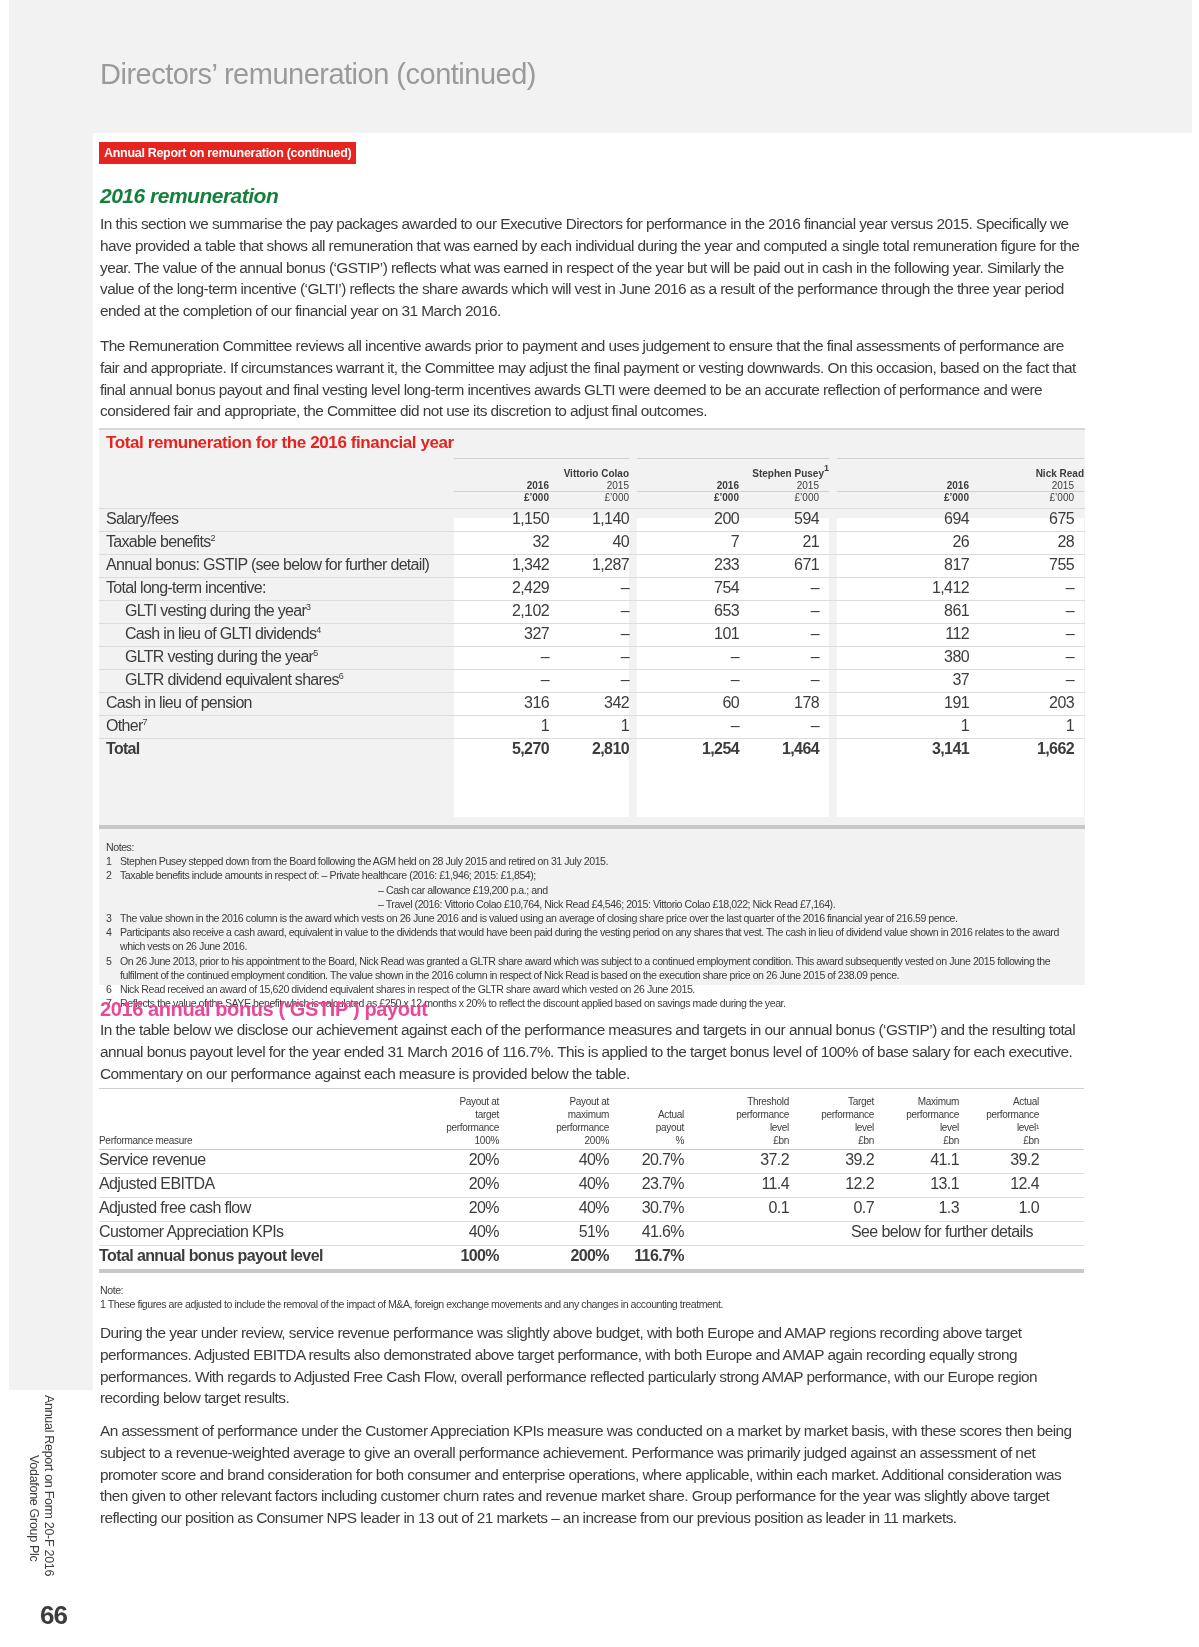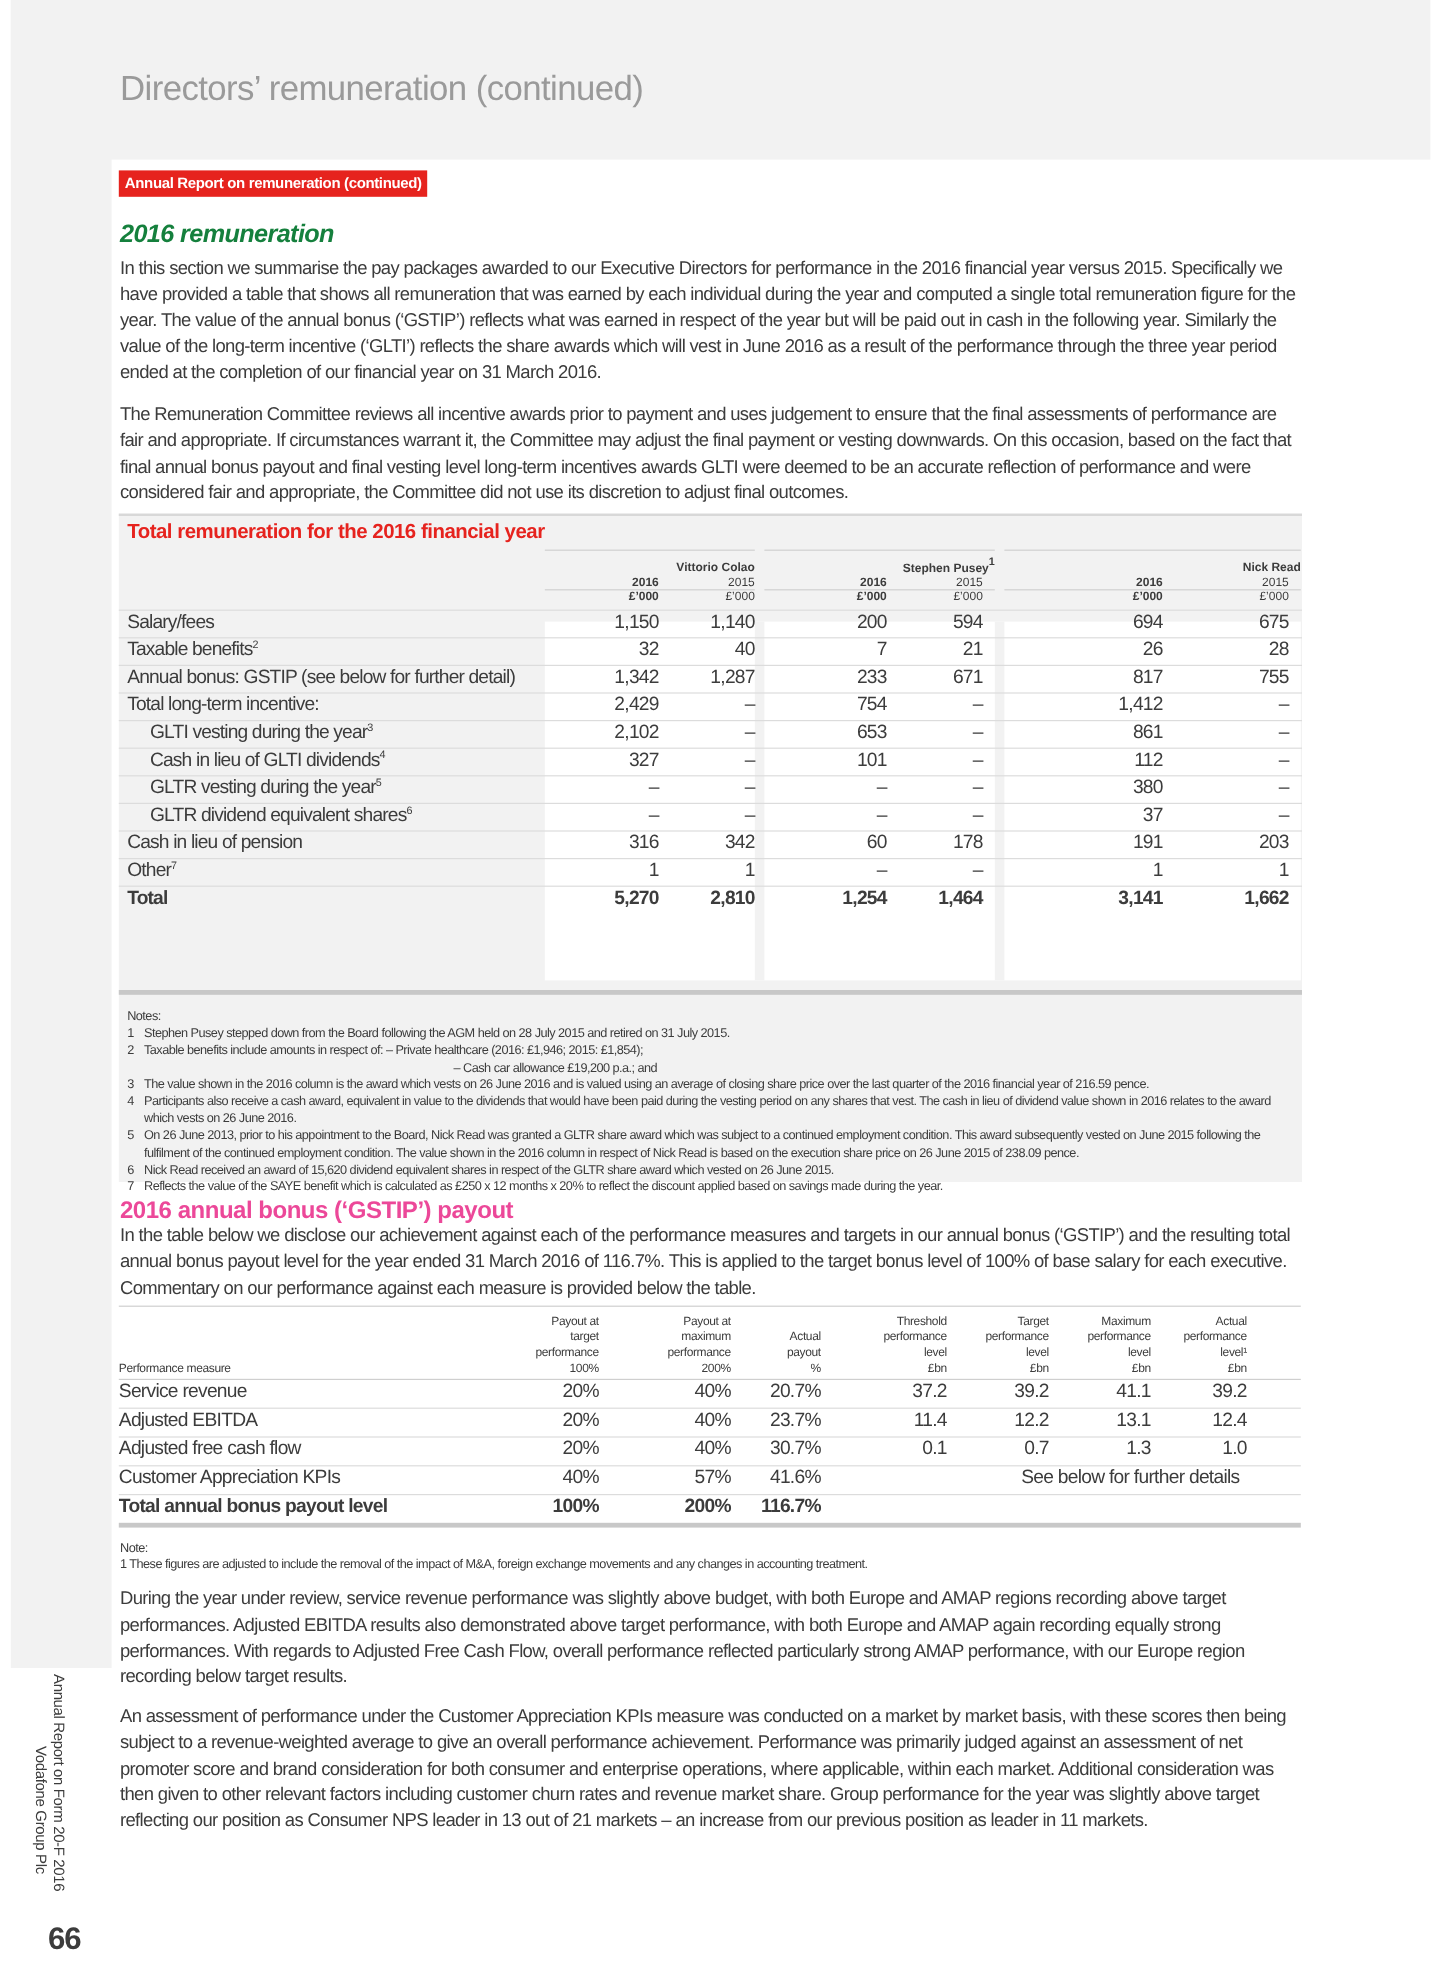--- a/index.html
+++ b/index.html
@@ -215,20 +215,24 @@
         </div>
         <div class="note">
           <span class="n">2</span>
           <span class="">Taxable benefits include amounts in respect of: – Private healthcare (2016: £1,946; 2015: £1,854);</span>
         </div>
         <div class="note">
           <span class="n"></span>
           <span class="sub">– Cash car allowance £19,200 p.a.; and</span>
         </div>
         <div class="note">
+          <span class="n"></span>
+          <span class="sub">– Travel (2016: Vittorio Colao £10,764, Nick Read £4,546; 2015: Vittorio Colao £18,022; Nick Read £7,164).</span>
+        </div>
+        <div class="note">
           <span class="n">3</span>
           <span class="">The value shown in the 2016 column is the award which vests on 26 June 2016 and is valued using an average of closing share price over the last quarter of the 2016 financial year of 216.59 pence.</span>
         </div>
         <div class="note">
           <span class="n">4</span>
           <span class="">Participants also receive a cash award, equivalent in value to the dividends that would have been paid during the vesting period on any shares that vest. The cash in lieu of dividend value shown in 2016 relates to the award which vests on 26 June 2016.</span>
         </div>
         <div class="note">
           <span class="n">5</span>
           <span class="">On 26 June 2013, prior to his appointment to the Board, Nick Read was granted a GLTR share award which was subject to a continued employment condition. This award subsequently vested on June 2015 following the fulfilment of the continued employment condition. The value shown in the 2016 column in respect of Nick Read is based on the execution share price on 26 June 2015 of 238.09 pence.</span>
@@ -322,21 +326,21 @@
         <span class="v" style="left: 430px;">40%</span>
         <span class="v" style="left: 505px;">30.7%</span>
         <span class="v" style="left: 610px;">0.1</span>
         <span class="v" style="left: 695px;">0.7</span>
         <span class="v" style="left: 780px;">1.3</span>
         <span class="v" style="left: 860px;">1.0</span>
       </div>
       <div class="t2row" style="top: 134px;">
         <span class="lbl">Customer Appreciation KPIs</span>
         <span class="v" style="left: 320px;">40%</span>
-        <span class="v" style="left: 430px;">57%</span>
+        <span class="v" style="left: 430px;">51%</span>
         <span class="v" style="left: 505px;">41.6%</span>
         <span class="span">See below for further details</span>
       </div>
       <div class="t2row total" style="top: 158px;">
         <span class="lbl">Total annual bonus payout level</span>
         <span class="v" style="left: 320px;">100%</span>
         <span class="v" style="left: 430px;">200%</span>
         <span class="v" style="left: 505px;">116.7%</span>
       </div>
     </div>

